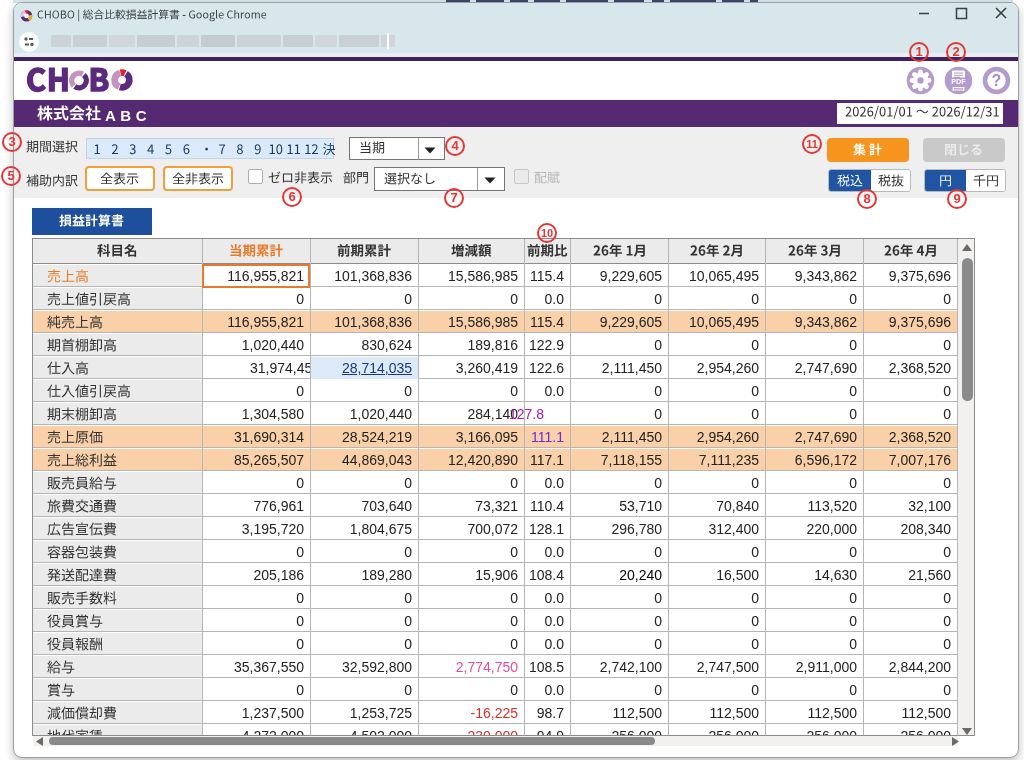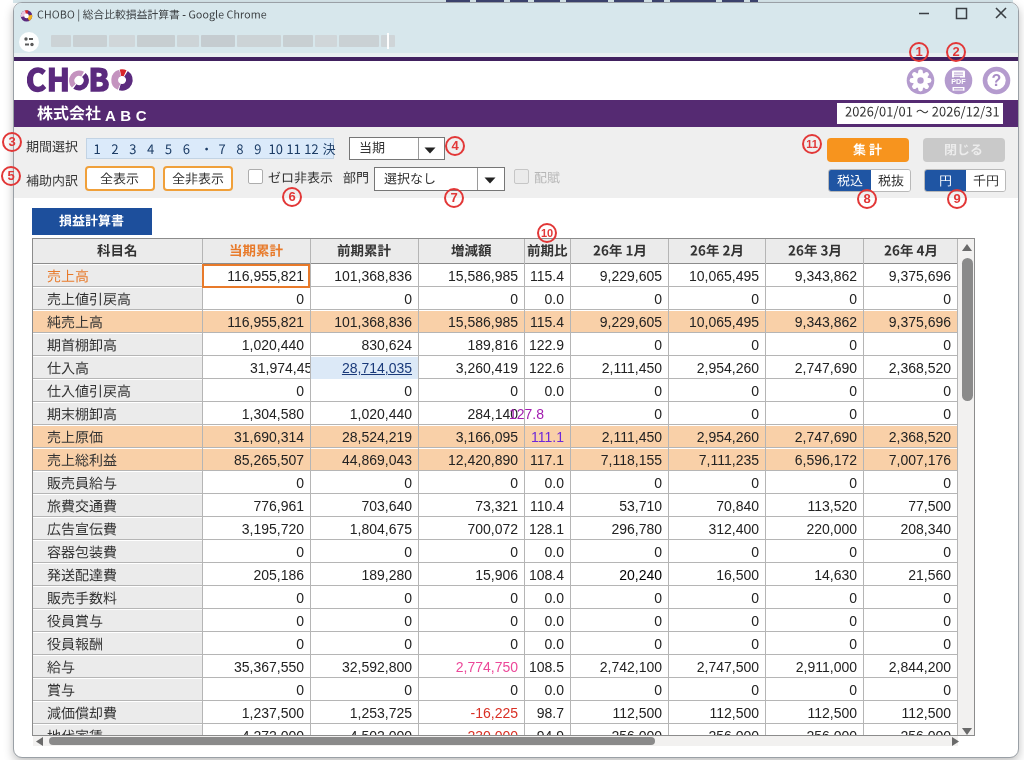--- a/index.html
+++ b/index.html
@@ -394,21 +394,21 @@
 <div class="abs" style="left:14px;top:260px"><svg class="t" width="70" height="18" viewBox="0 0 70 18">
           <path transform="translate(0,12.3)" d="M7.9 -11.8C7.5 -10.1 6.7 -8.5 5.6 -7.5C5.9 -7.3 6.3 -7.0 6.5 -6.8C7.0 -7.4 7.5 -8.1 7.9 -8.9H13.2V-9.9H8.4C8.6 -10.4 8.8 -11.0 9.0 -11.6ZM12.0 -8.5C10.7 -7.6 8.1 -6.5 6.1 -6.1C6.3 -5.9 6.6 -5.5 6.7 -5.2L7.5 -5.4V1.1H8.5V-5.8L9.4 -6.2C10.0 -2.9 11.0 -0.3 12.9 1.1C13.0 0.8 13.4 0.4 13.6 0.2C12.4 -0.5 11.6 -1.8 11.1 -3.4C11.9 -4.0 12.8 -4.7 13.5 -5.4L12.8 -6.1C12.3 -5.5 11.5 -4.9 10.8 -4.3C10.6 -5.0 10.4 -5.8 10.3 -6.6C11.3 -7.0 12.1 -7.5 12.8 -8.0ZM3.1 -11.7V-9.5H0.6V-8.5H2.3V-6.6C2.3 -4.5 2.1 -1.8 0.4 0.5C0.7 0.7 1.0 1.0 1.2 1.2C2.8 -1.0 3.1 -3.5 3.2 -5.7H4.9C4.8 -1.8 4.7 -0.4 4.5 -0.0C4.4 0.1 4.2 0.2 4.0 0.2C3.8 0.2 3.3 0.2 2.7 0.1C2.9 0.4 3.0 0.8 3.0 1.1C3.6 1.1 4.2 1.1 4.5 1.0C4.9 1.0 5.1 0.9 5.3 0.6C5.7 0.1 5.8 -1.5 5.9 -6.2C5.9 -6.4 5.9 -6.7 5.9 -6.7H3.2V-8.5H6.4V-9.5H4.1V-11.7Z M17.6 -4.1H24.6V-3.2H17.6ZM17.6 -2.5H24.6V-1.7H17.6ZM17.6 -5.6H24.6V-4.7H17.6ZM22.1 -0.3C23.7 0.2 25.2 0.7 26.1 1.1L27.3 0.6C26.2 0.2 24.5 -0.4 23.0 -0.8ZM18.9 -0.8C17.9 -0.3 16.2 0.1 14.8 0.4C15.0 0.6 15.4 1.0 15.5 1.2C16.9 0.8 18.7 0.2 19.9 -0.4ZM22.1 -11.8V-11.0H19.9V-11.8H19.0V-11.0H15.5V-10.3H19.0V-9.5H16.1C15.9 -8.8 15.6 -7.8 15.3 -7.2L16.3 -7.2L16.4 -7.3H18.3C17.7 -6.8 16.6 -6.3 14.8 -6.0C15.0 -5.8 15.2 -5.4 15.3 -5.1C15.8 -5.2 16.2 -5.3 16.5 -5.4V-1.0H25.7V-5.9H26.0C26.3 -6.0 26.5 -6.0 26.7 -6.2C26.9 -6.4 27.0 -6.8 27.1 -7.7C27.1 -7.8 27.1 -8.0 27.1 -8.0H23.1V-8.8H26.2V-11.0H23.1V-11.8ZM16.9 -8.8H18.9C18.9 -8.5 18.9 -8.3 18.7 -8.0H16.6ZM19.9 -8.8H22.1V-8.0H19.8C19.8 -8.3 19.9 -8.5 19.9 -8.8ZM19.9 -10.3H22.1V-9.5H19.9ZM23.1 -10.3H25.3V-9.5H23.1ZM26.0 -7.3C26.0 -7.0 25.9 -6.8 25.9 -6.7C25.8 -6.6 25.7 -6.6 25.5 -6.6C25.4 -6.6 25.0 -6.6 24.6 -6.7C24.6 -6.6 24.7 -6.4 24.7 -6.2H18.5C19.0 -6.6 19.3 -6.9 19.5 -7.3H22.1V-6.3H23.1V-7.3Z M32.5 -8.5C31.6 -7.3 30.1 -6.1 28.8 -5.4C29.0 -5.2 29.4 -4.8 29.6 -4.6C31.0 -5.4 32.5 -6.7 33.5 -8.1ZM36.7 -7.9C38.0 -7.0 39.6 -5.6 40.4 -4.7L41.3 -5.4C40.5 -6.4 38.8 -7.7 37.5 -8.5ZM33.0 -6.0 32.0 -5.7C32.6 -4.3 33.3 -3.2 34.2 -2.2C32.7 -1.1 30.8 -0.3 28.6 0.2C28.8 0.4 29.1 0.9 29.2 1.2C31.5 0.6 33.5 -0.2 35.0 -1.5C36.5 -0.2 38.4 0.7 40.8 1.1C41.0 0.8 41.3 0.4 41.5 0.1C39.2 -0.3 37.3 -1.0 35.8 -2.2C36.8 -3.1 37.6 -4.3 38.1 -5.8L37.0 -6.1C36.6 -4.8 35.9 -3.8 35.0 -2.9C34.2 -3.8 33.5 -4.8 33.0 -6.0ZM34.4 -11.8V-9.9H28.9V-8.9H41.1V-9.9H35.5V-11.8Z M42.8 -10.8C43.7 -10.1 44.7 -9.1 45.1 -8.4L45.9 -9.2C45.5 -9.9 44.5 -10.8 43.6 -11.4ZM45.6 -6.2H42.6V-5.2H44.6V-1.6C43.9 -1.0 43.1 -0.5 42.4 -0.0L42.9 1.0C43.7 0.4 44.5 -0.2 45.2 -0.8C46.1 0.3 47.3 0.8 49.2 0.9C50.7 0.9 53.7 0.9 55.3 0.8C55.3 0.5 55.5 0.0 55.6 -0.2C53.9 -0.1 50.7 -0.1 49.2 -0.1C47.5 -0.2 46.3 -0.7 45.6 -1.7ZM47.1 -11.2V-10.3H53.0C52.4 -9.9 51.7 -9.5 51.0 -9.2C50.4 -9.5 49.7 -9.8 49.1 -10.0L48.4 -9.4C49.3 -9.1 50.3 -8.7 51.1 -8.2H47.1V-1.0H48.1V-3.3H50.4V-1.1H51.4V-3.3H53.8V-2.0C53.8 -1.9 53.8 -1.8 53.6 -1.8C53.4 -1.8 52.8 -1.8 52.2 -1.8C52.3 -1.6 52.4 -1.2 52.5 -1.0C53.4 -1.0 54.0 -1.0 54.4 -1.1C54.7 -1.3 54.8 -1.5 54.8 -2.0V-8.2H53.1C52.8 -8.4 52.4 -8.6 52.0 -8.8C53.0 -9.3 54.1 -10.0 54.8 -10.7L54.2 -11.2L54.0 -11.2ZM53.8 -7.4V-6.2H51.4V-7.4ZM48.1 -5.4H50.4V-4.1H48.1ZM48.1 -6.2V-7.4H50.4V-6.2ZM53.8 -5.4V-4.1H51.4V-5.4Z M59.6 -4.1H66.6V-3.2H59.6ZM59.6 -2.5H66.6V-1.7H59.6ZM59.6 -5.6H66.6V-4.7H59.6ZM64.1 -0.3C65.7 0.2 67.2 0.7 68.1 1.1L69.3 0.6C68.2 0.2 66.5 -0.4 65.0 -0.8ZM60.9 -0.8C59.9 -0.3 58.2 0.1 56.8 0.4C57.0 0.6 57.4 1.0 57.5 1.2C58.9 0.8 60.7 0.2 61.9 -0.4ZM64.1 -11.8V-11.0H61.9V-11.8H61.0V-11.0H57.5V-10.3H61.0V-9.5H58.1C57.9 -8.8 57.6 -7.8 57.3 -7.2L58.3 -7.2L58.4 -7.3H60.3C59.7 -6.8 58.6 -6.3 56.8 -6.0C57.0 -5.8 57.2 -5.4 57.3 -5.1C57.8 -5.2 58.2 -5.3 58.5 -5.4V-1.0H67.7V-5.9H68.0C68.3 -6.0 68.5 -6.0 68.7 -6.2C68.9 -6.4 69.0 -6.8 69.1 -7.7C69.1 -7.8 69.1 -8.0 69.1 -8.0H65.1V-8.8H68.2V-11.0H65.1V-11.8ZM58.9 -8.8H60.9C60.9 -8.5 60.9 -8.3 60.7 -8.0H58.6ZM61.9 -8.8H64.1V-8.0H61.8C61.8 -8.3 61.9 -8.5 61.9 -8.8ZM61.9 -10.3H64.1V-9.5H61.9ZM65.1 -10.3H67.3V-9.5H65.1ZM68.0 -7.3C68.0 -7.0 67.9 -6.8 67.9 -6.7C67.8 -6.6 67.7 -6.6 67.5 -6.6C67.4 -6.6 67.0 -6.6 66.6 -6.7C66.6 -6.6 66.7 -6.4 66.7 -6.2H60.5C61.0 -6.6 61.3 -6.9 61.5 -7.3H64.1V-6.3H65.1V-7.3Z" fill="#333"></path>
         </svg></div>
 <div class="abs num" style="left:170px;top:259px;width:107px;color:#222">776,961</div>
 <div class="abs num" style="left:278px;top:259px;width:107px;color:#222">703,640</div>
 <div class="abs num" style="left:386px;top:259px;width:105px;color:#222">73,321</div>
 <div class="abs num" style="left:492px;top:259px;width:45px;color:#222">110.4</div>
 <div class="abs num" style="left:538px;top:259px;width:97px;color:#222">53,710</div>
 <div class="abs num" style="left:636px;top:259px;width:96px;color:#222">70,840</div>
 <div class="abs num" style="left:733px;top:259px;width:97px;color:#222">113,520</div>
-<div class="abs num" style="left:831px;top:259px;width:93px;color:#222">77,500</div>
+<div class="abs num" style="left:831px;top:259px;width:93px;color:#222">32,100</div>
 <div class="abs" style="left:0;top:279px;width:169px;height:22px;background:#ebebeb;border-bottom:1px solid #b5b5b5"></div>
 <div class="abs" style="left:170px;top:279px;width:754px;height:22px;background:#fff;border-bottom:1px solid #b5b5b5"></div>
 <div class="abs" style="left:14px;top:283px"><svg class="t" width="70" height="18" viewBox="0 0 70 18">
           <path transform="translate(0,12.3)" d="M9.4 -4.0C10.1 -3.1 10.8 -2.1 11.4 -1.1C9.4 -1.0 7.4 -0.9 5.7 -0.8C6.5 -2.7 7.4 -5.4 8.0 -7.7L6.8 -7.9C6.3 -5.7 5.4 -2.7 4.6 -0.7L2.9 -0.7L3.0 0.4C5.3 0.3 8.7 0.1 11.9 -0.1C12.1 0.4 12.3 0.8 12.5 1.2L13.5 0.7C13.0 -0.7 11.6 -2.9 10.3 -4.4ZM6.9 -11.8V-9.8H1.8V-6.1C1.8 -4.1 1.7 -1.4 0.4 0.5C0.7 0.7 1.1 1.0 1.3 1.1C2.6 -0.9 2.8 -4.0 2.8 -6.1V-8.8H13.3V-9.8H7.9V-11.8Z M17.5 -11.6C16.9 -10.1 16.0 -8.5 15.0 -7.4C15.3 -7.3 15.8 -7.0 16.0 -6.9C16.4 -7.4 16.9 -8.1 17.3 -8.8H20.8V-6.6H14.9V-5.6H27.2V-6.6H21.9V-8.8H26.2V-9.7H21.9V-11.8H20.8V-9.7H17.8C18.1 -10.3 18.3 -10.8 18.5 -11.4ZM16.6 -4.2V1.2H17.6V0.4H24.5V1.2H25.6V-4.2ZM17.6 -0.5V-3.2H24.5V-0.5Z M30.8 -8.3V-7.4H39.1V-8.3ZM28.9 -0.2V0.7H41.1V-0.2ZM32.1 -3.4H37.8V-2.0H32.1ZM32.1 -5.5H37.8V-4.2H32.1ZM31.1 -6.3V-1.2H38.9V-6.3ZM29.1 -10.4V-7.7H30.2V-9.5H39.8V-7.7H40.9V-10.4H35.5V-11.8H34.4V-10.4Z M47.4 -10.7V-9.7H54.7V-10.7ZM52.2 -3.4C52.7 -2.7 53.2 -1.8 53.7 -1.0L48.8 -0.7C49.4 -2.1 50.0 -3.9 50.5 -5.5H55.5V-6.5H46.3V-5.5H49.3C48.9 -3.9 48.3 -1.9 47.8 -0.6L46.2 -0.5L46.4 0.5C48.4 0.4 51.4 0.2 54.2 -0.1C54.4 0.4 54.5 0.8 54.6 1.1L55.6 0.7C55.2 -0.6 54.2 -2.4 53.1 -3.8ZM45.9 -11.7C45.1 -9.6 43.7 -7.5 42.3 -6.2C42.5 -5.9 42.8 -5.4 42.9 -5.1C43.4 -5.7 43.9 -6.3 44.4 -7.0V1.1H45.4V-8.5C46.0 -9.5 46.5 -10.4 46.9 -11.4Z M59.6 -4.1H66.6V-3.2H59.6ZM59.6 -2.5H66.6V-1.7H59.6ZM59.6 -5.6H66.6V-4.7H59.6ZM64.1 -0.3C65.7 0.2 67.2 0.7 68.1 1.1L69.3 0.6C68.2 0.2 66.5 -0.4 65.0 -0.8ZM60.9 -0.8C59.9 -0.3 58.2 0.1 56.8 0.4C57.0 0.6 57.4 1.0 57.5 1.2C58.9 0.8 60.7 0.2 61.9 -0.4ZM64.1 -11.8V-11.0H61.9V-11.8H61.0V-11.0H57.5V-10.3H61.0V-9.5H58.1C57.9 -8.8 57.6 -7.8 57.3 -7.2L58.3 -7.2L58.4 -7.3H60.3C59.7 -6.8 58.6 -6.3 56.8 -6.0C57.0 -5.8 57.2 -5.4 57.3 -5.1C57.8 -5.2 58.2 -5.3 58.5 -5.4V-1.0H67.7V-5.9H68.0C68.3 -6.0 68.5 -6.0 68.7 -6.2C68.9 -6.4 69.0 -6.8 69.1 -7.7C69.1 -7.8 69.1 -8.0 69.1 -8.0H65.1V-8.8H68.2V-11.0H65.1V-11.8ZM58.9 -8.8H60.9C60.9 -8.5 60.9 -8.3 60.7 -8.0H58.6ZM61.9 -8.8H64.1V-8.0H61.8C61.8 -8.3 61.9 -8.5 61.9 -8.8ZM61.9 -10.3H64.1V-9.5H61.9ZM65.1 -10.3H67.3V-9.5H65.1ZM68.0 -7.3C68.0 -7.0 67.9 -6.8 67.9 -6.7C67.8 -6.6 67.7 -6.6 67.5 -6.6C67.4 -6.6 67.0 -6.6 66.6 -6.7C66.6 -6.6 66.7 -6.4 66.7 -6.2H60.5C61.0 -6.6 61.3 -6.9 61.5 -7.3H64.1V-6.3H65.1V-7.3Z" fill="#333"></path>
         </svg></div>
 <div class="abs num" style="left:170px;top:282px;width:107px;color:#222">3,195,720</div>
 <div class="abs num" style="left:278px;top:282px;width:107px;color:#222">1,804,675</div>
 <div class="abs num" style="left:386px;top:282px;width:105px;color:#222">700,072</div>
 <div class="abs num" style="left:492px;top:282px;width:45px;color:#222">128.1</div>
 <div class="abs num" style="left:538px;top:282px;width:97px;color:#222">296,780</div>

